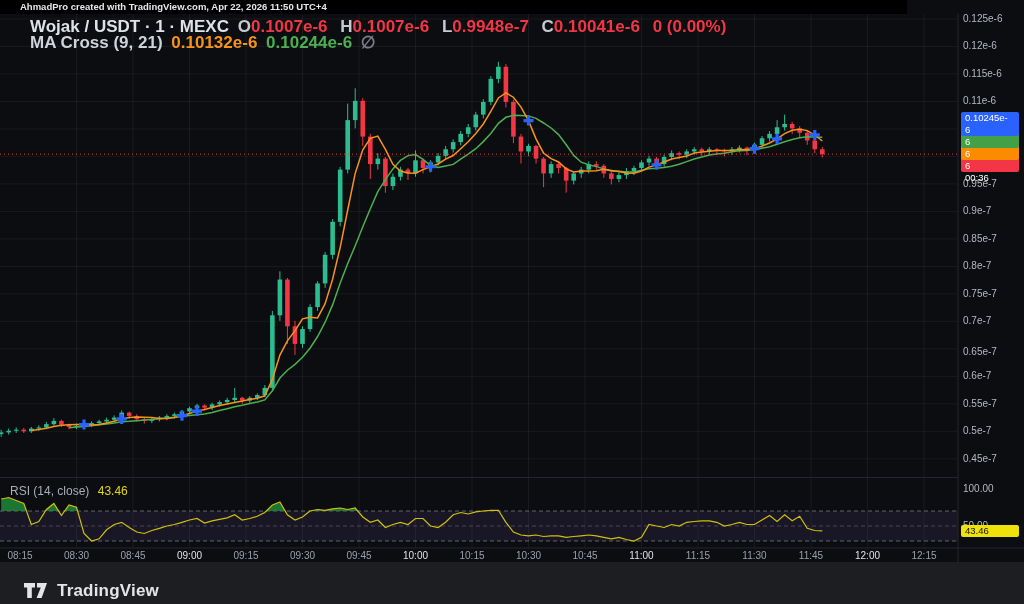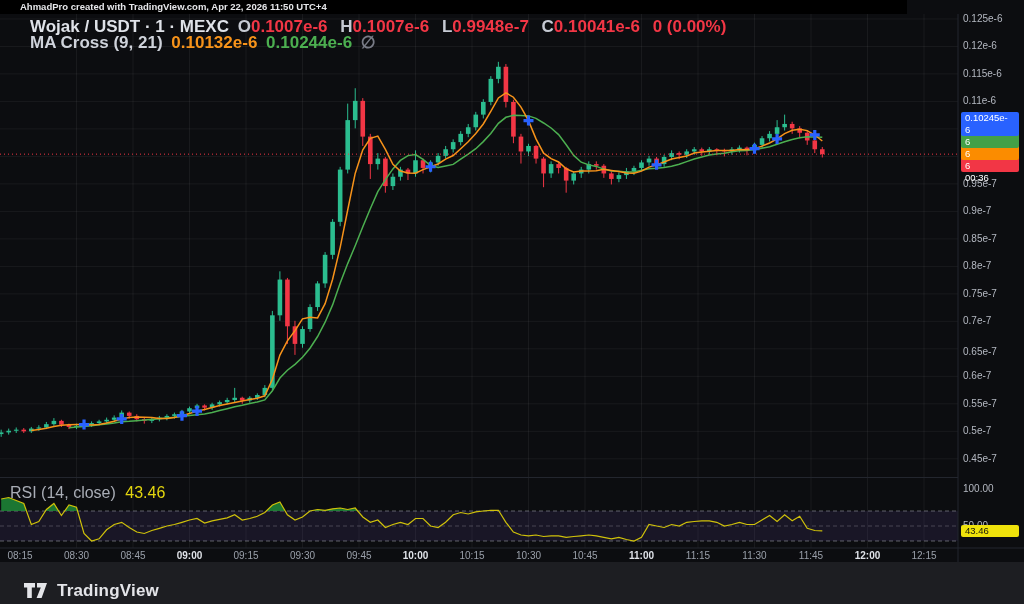--- a/index.html
+++ b/index.html
@@ -8,30 +8,30 @@
   .topbar{position:absolute;left:0;top:0;width:907px;height:14px;background:#000;
           color:#e6e7ea;font-size:9.5px;font-weight:bold;line-height:14px;padding-left:20px;box-sizing:border-box;}
   #chart{position:absolute;left:0;top:0;}
   .legend{position:absolute;left:30px;font-size:17px;color:#dfe2e8;white-space:nowrap;font-weight:bold;}
   .legend span{margin-right:4px;}
   .lg-letter{color:#c6cad3;margin-right:0 !important;}
   .lg-red{color:#f23645;}
   .lg-orange{color:#f7931a;}
   .lg-green{color:#4caf50;}
   .lg-gray{color:#787b86;}
-  .rsi-legend{position:absolute;left:10px;top:484px;font-size:16px;color:#a9adb6;white-space:nowrap;}
+  .rsi-legend{position:absolute;left:10px;top:484px;font-size:12px;color:#a9adb6;white-space:nowrap;}
   .rsi-legend .val{color:#e3d50e;margin-left:5px;}
   #priceAxis{position:absolute;left:958px;top:14px;width:66px;height:548px;}
   .ax-label{position:absolute;left:5px;font-size:10px;color:#b4b8c1;}
   .tag{position:absolute;left:3px;width:58px;color:#fff;font-size:9.5px;line-height:12px;
        border-radius:2px;text-align:left;padding:0 16px 0 4px;box-sizing:border-box;}
   #timeAxis{position:absolute;left:0;top:548px;width:958px;height:14px;}
   .t-label{position:absolute;top:2px;width:40px;margin-left:-20px;text-align:center;
            font-size:10px;color:#9aa0aa;}
-  .t-label.bold{color:#dfe2e8;font-weight:bold;}
+  .t-label.bold{color:#dfe2e8;font-weight:normal;}
   .footer{position:absolute;left:0;top:562px;width:1024px;height:57px;background:#1d1e22;
           display:flex;align-items:center;padding-left:24px;box-sizing:border-box;}
   .footer .brand{color:#e4e5e9;font-size:17px;font-weight:bold;margin-left:9px;letter-spacing:.2px;}
 </style>
 </head>
 <body>
 
 <div class="stage">
 
   <div class="topbar">

